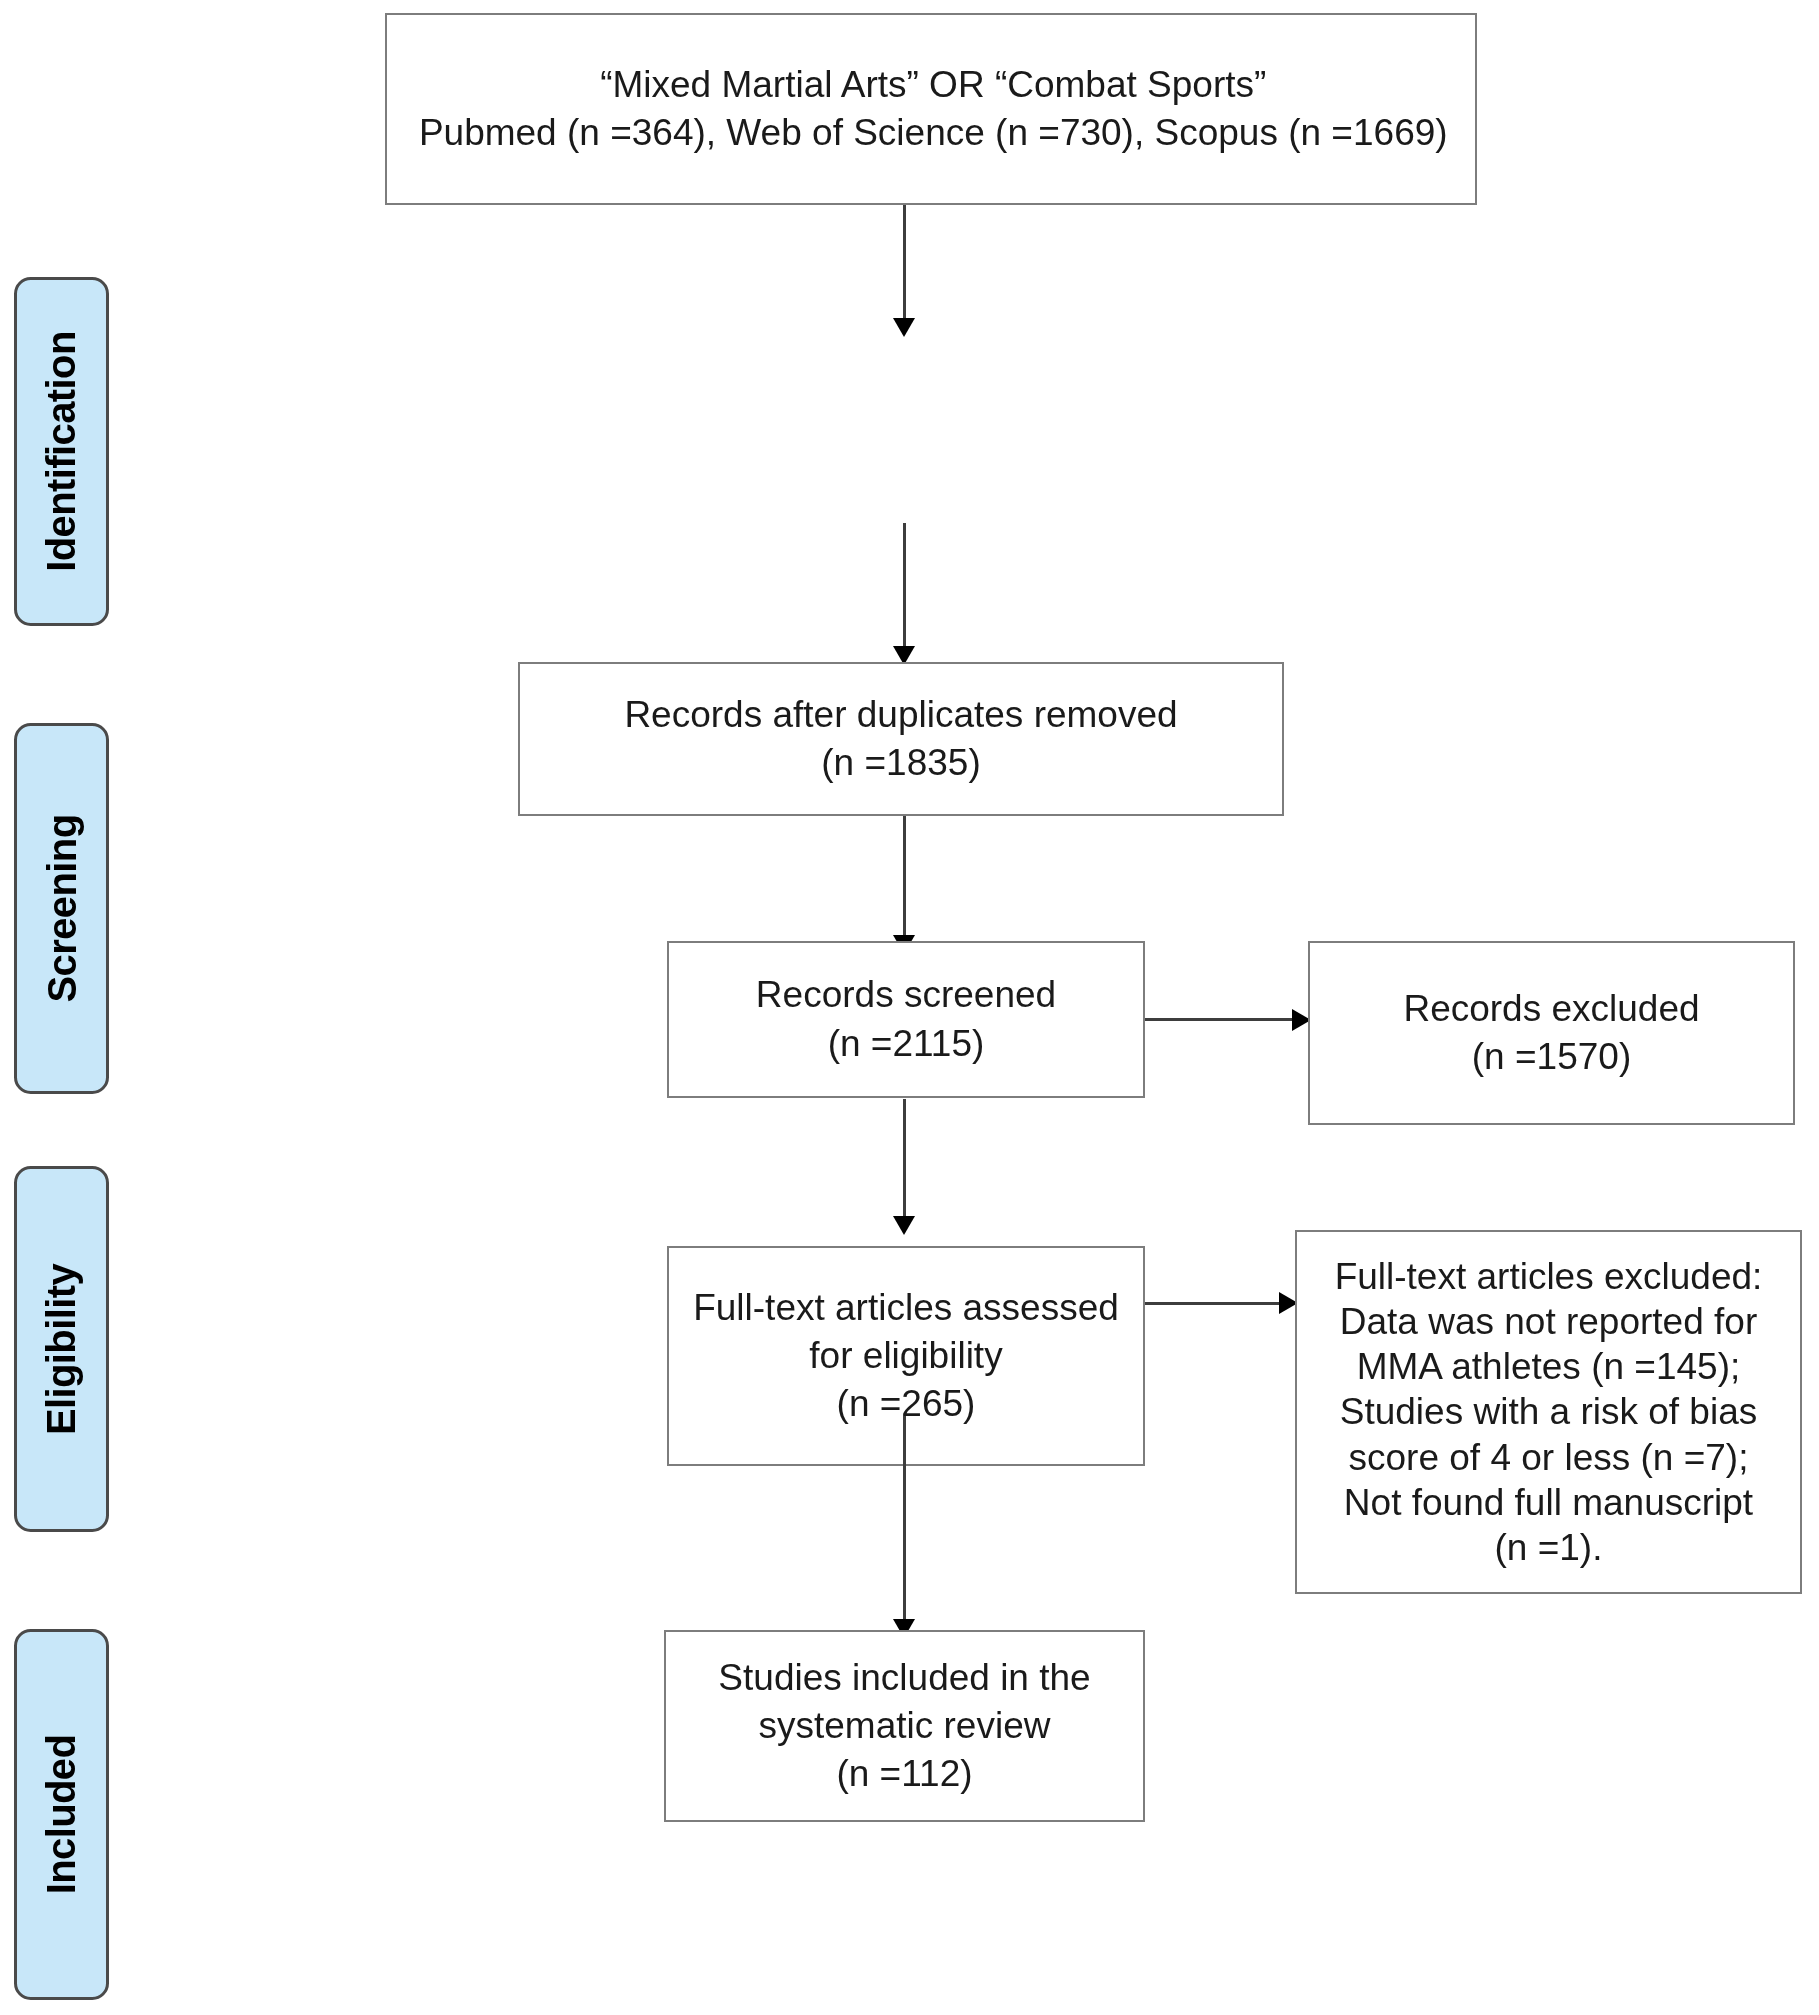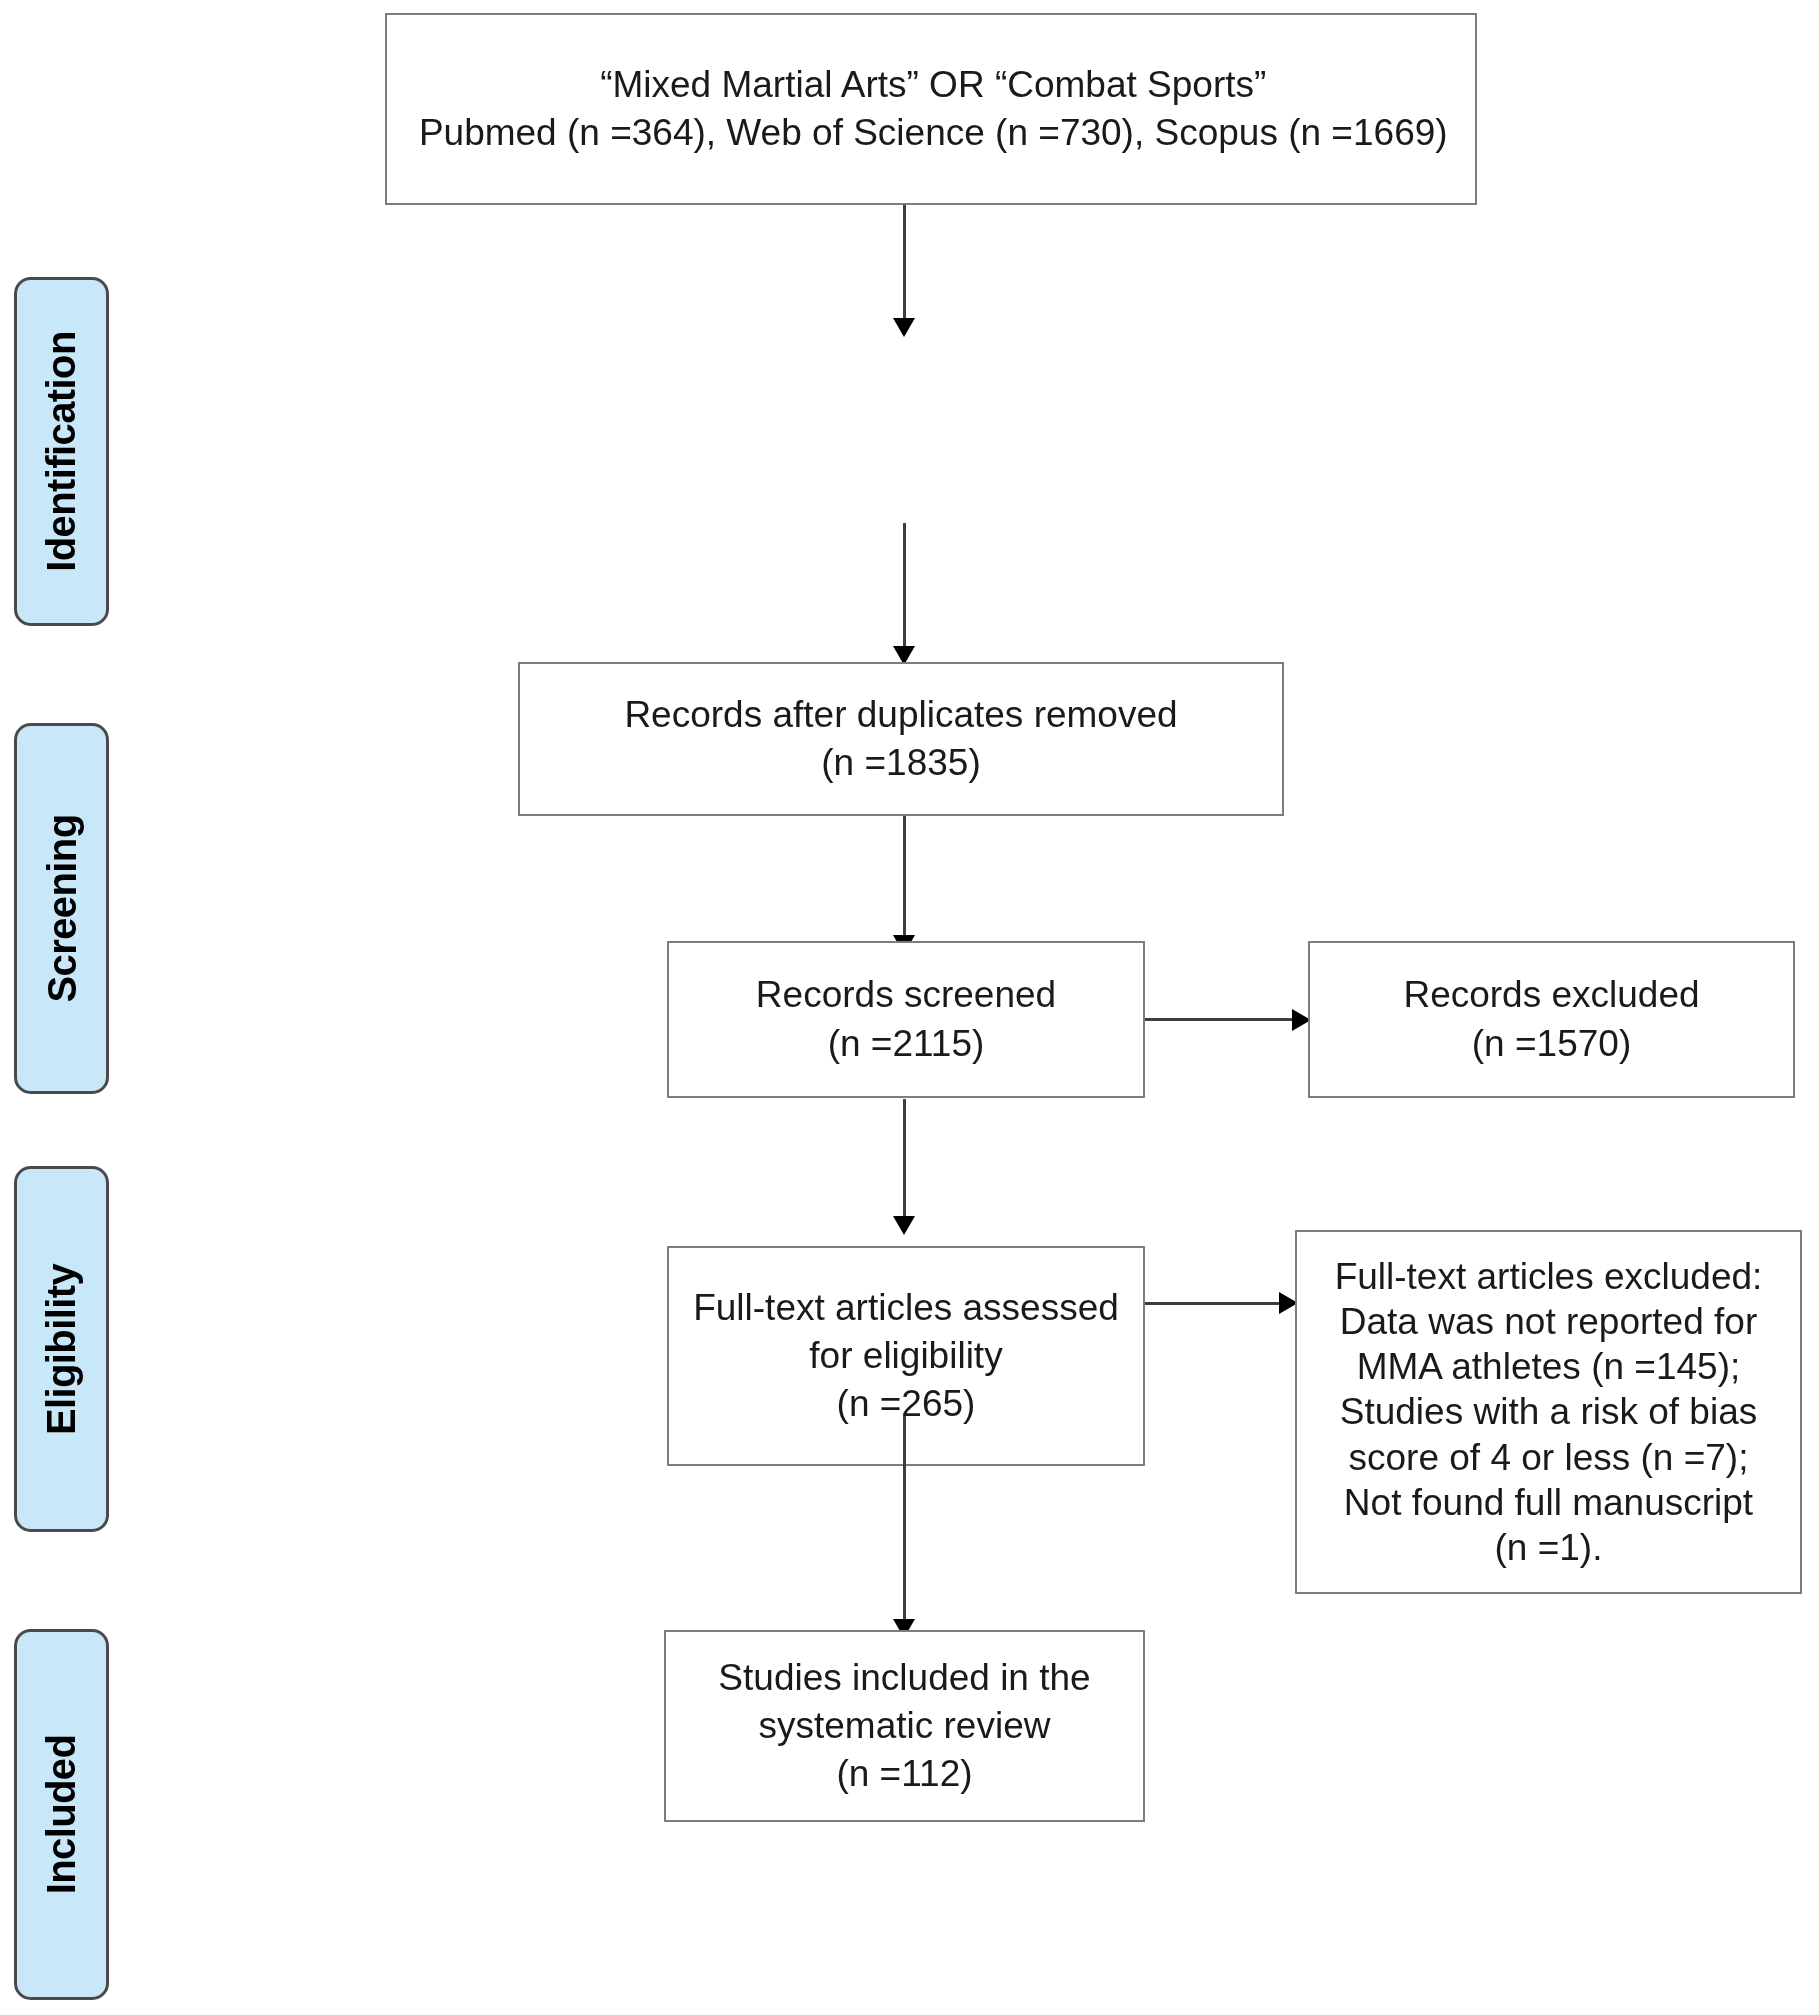--- a/index.html
+++ b/index.html
@@ -132,21 +132,21 @@
   <div class="arrow-down" style="left:893px; top:935px;"></div>
 
   <div class="flow-box" style="left:667px; top:941px; width:478px; height:157px;">
     <span class="box-text">Records screened
 (n =2115)</span>
   </div>
 
   <div class="h-line" style="left:1145px; top:1018px; width:160px; height:3.2px;"></div>
   <div class="arrow-right" style="left:1292px; top:1009px;"></div>
 
-  <div class="flow-box" style="left:1308px; top:941px; width:487px; height:157px;">
+  <div class="flow-box" style="left:1308px; top:941px; width:487px; height:184px;">
     <span class="box-text">Records excluded
 (n =1570)</span>
   </div>
 
   <div class="v-line" style="left:903px; top:1099px; width:3.2px; height:122px;"></div>
   <div class="arrow-down" style="left:893px; top:1216px;"></div>
 
   <div class="flow-box" style="left:667px; top:1226px; width:478px; height:220px;margin-top:20px;">
     <span class="box-text">Full-text articles assessed
 for eligibility

